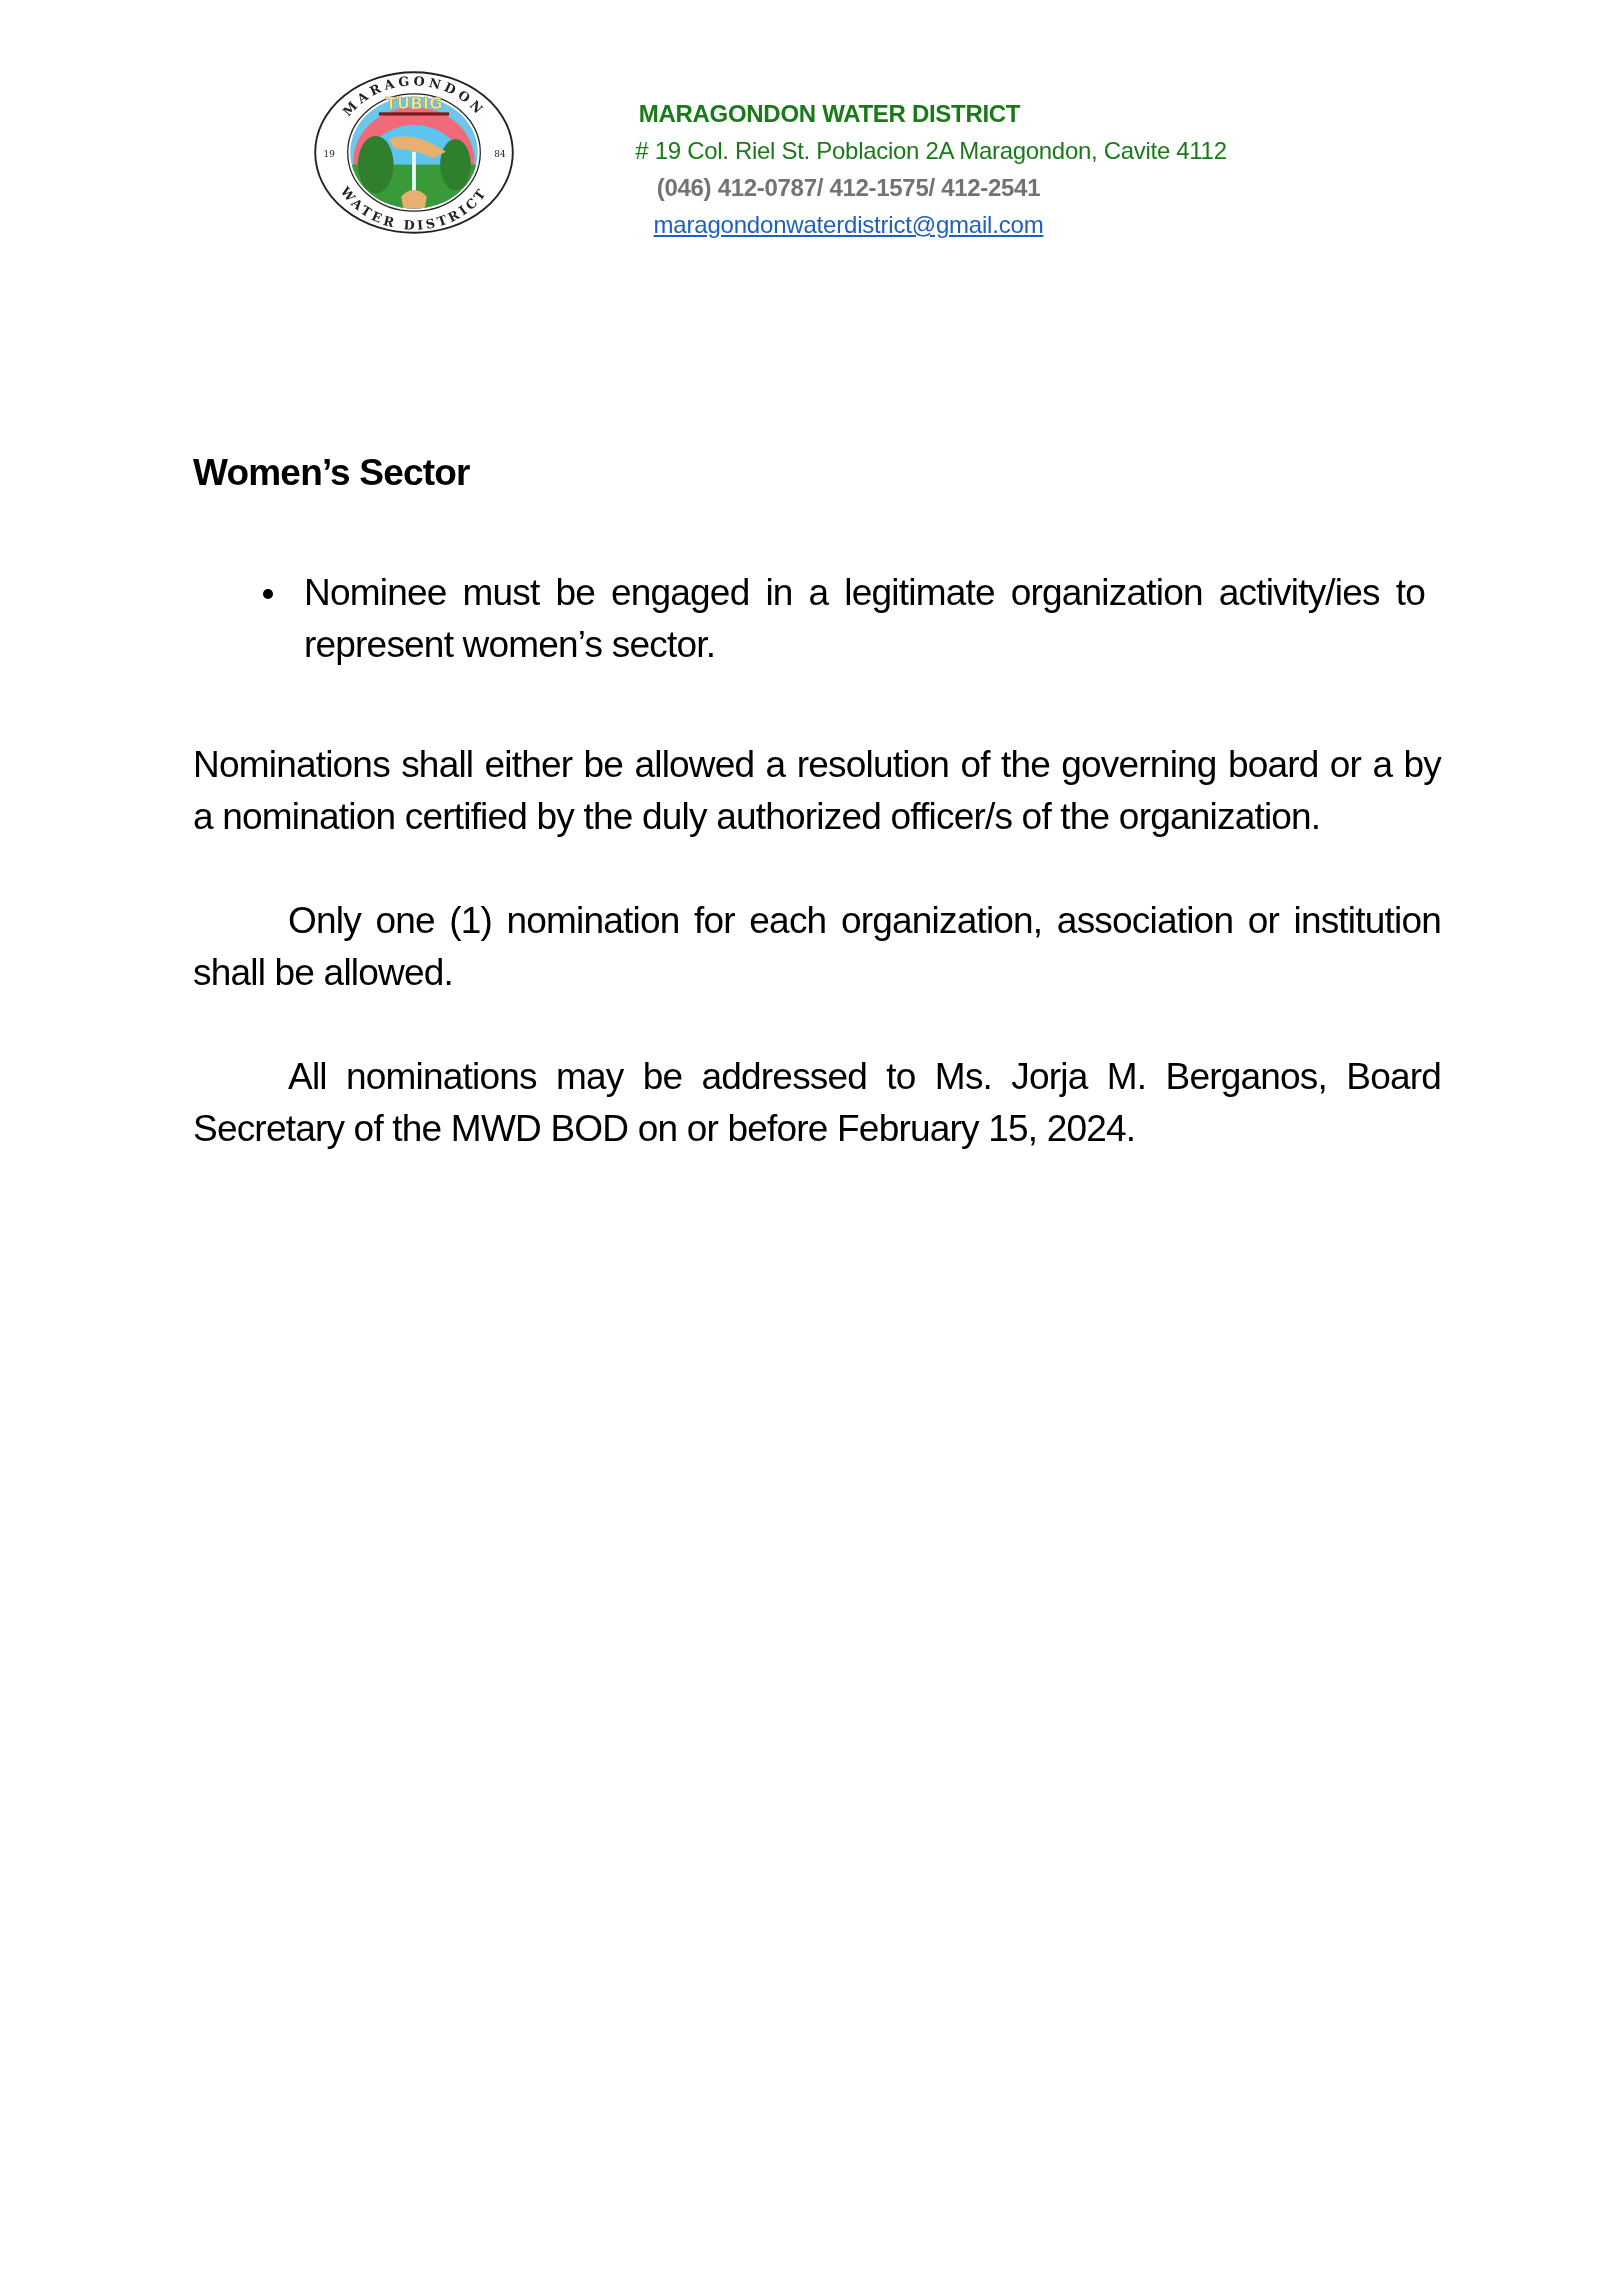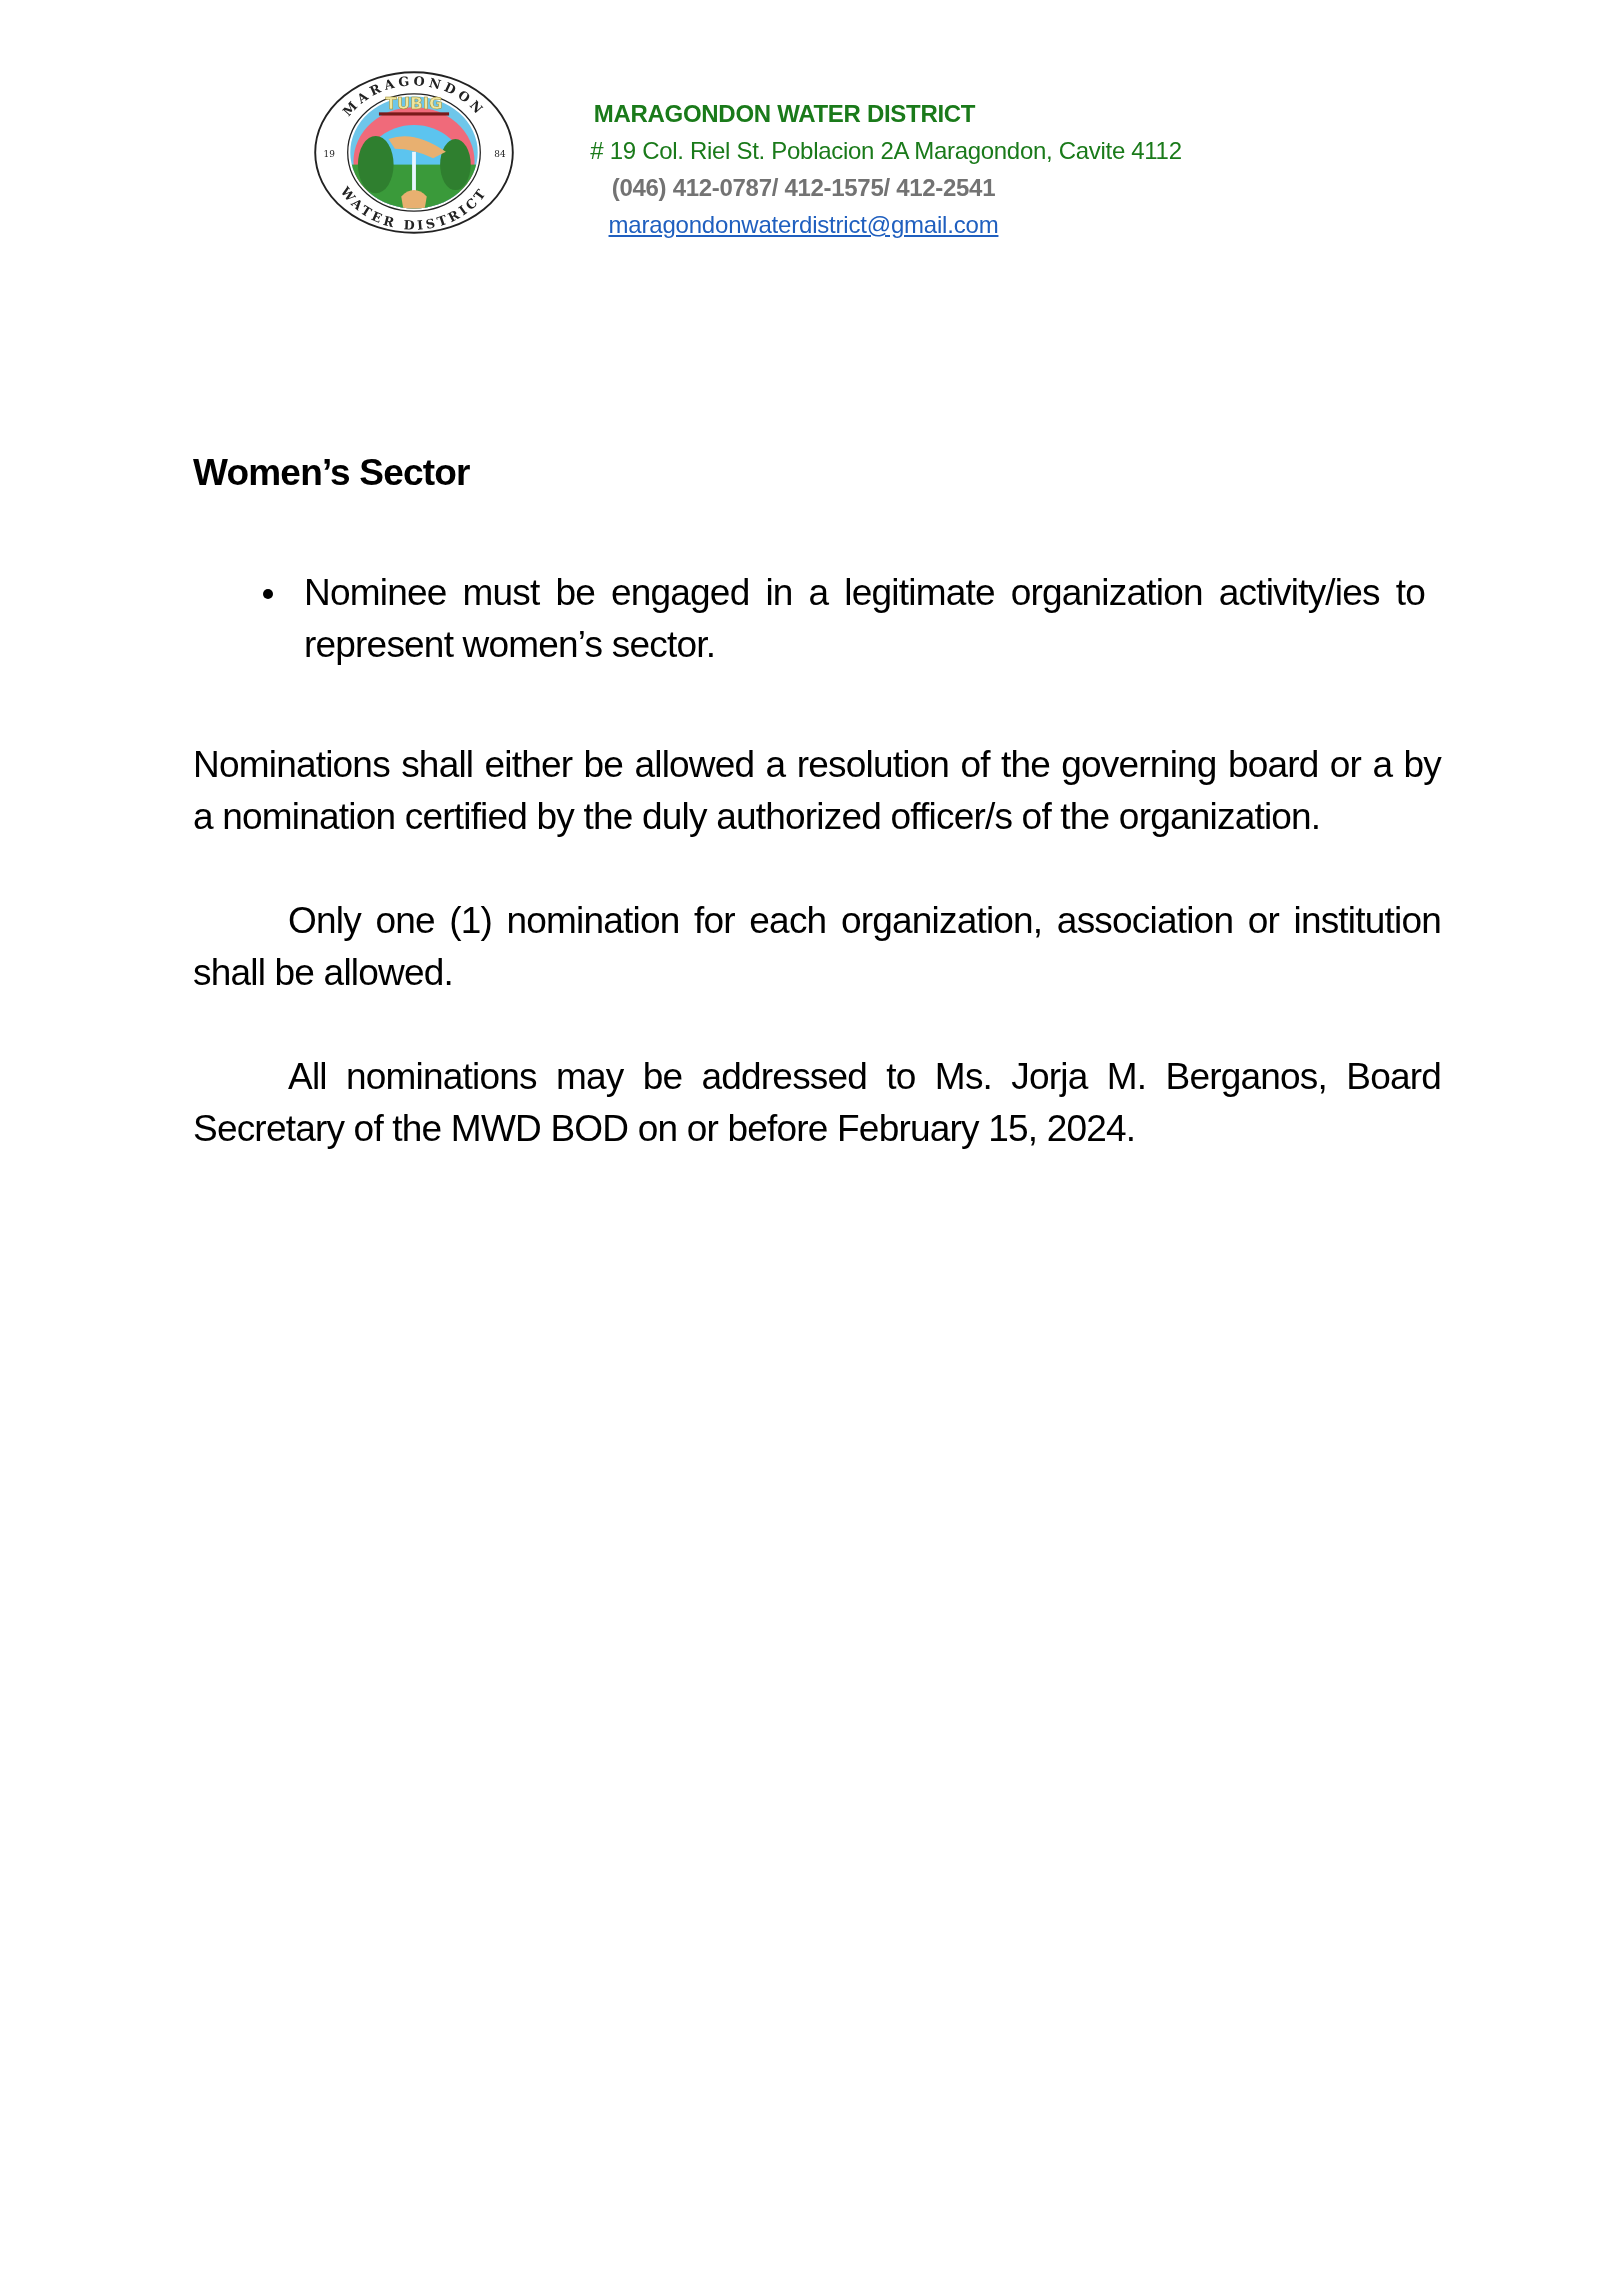--- a/index.html
+++ b/index.html
@@ -13,21 +13,21 @@
     }
     .page { position: absolute; left: 0; top: 0; width: 1623px; height: 2295px; background: #fff; }
 
     
     .letterhead { position: absolute; left: 0; top: 0; width: 1623px; height: 267px; }
     .logo {
       position: absolute; left: 312px; top: 69px; width: 204px; height: 167px;
     }
     .logo svg { width: 100%; height: 100%; display: block; }
     .lh-text {
-      position: absolute; left: 498px; top: 95px; width: 700px;
+      position: absolute; left: 543px; top: 95px; width: 700px;
       text-align: center;
     }
     .lh-line { display: block; white-space: nowrap; }
     .lh-name {
       color: #1a7a1a; font-weight: bold; font-size: 24px; line-height: 37px;
       letter-spacing: -0.3px; margin-left: -127px;
     }
     .lh-address { color: #1a7a1a; font-size: 24px; line-height: 37px; letter-spacing: -0.3px; margin-left: 76px; }
     .lh-phone { color: #737373; font-weight: bold; font-size: 24px; line-height: 37px; letter-spacing: -0.3px; margin-left: -89px; }
     .lh-email {

